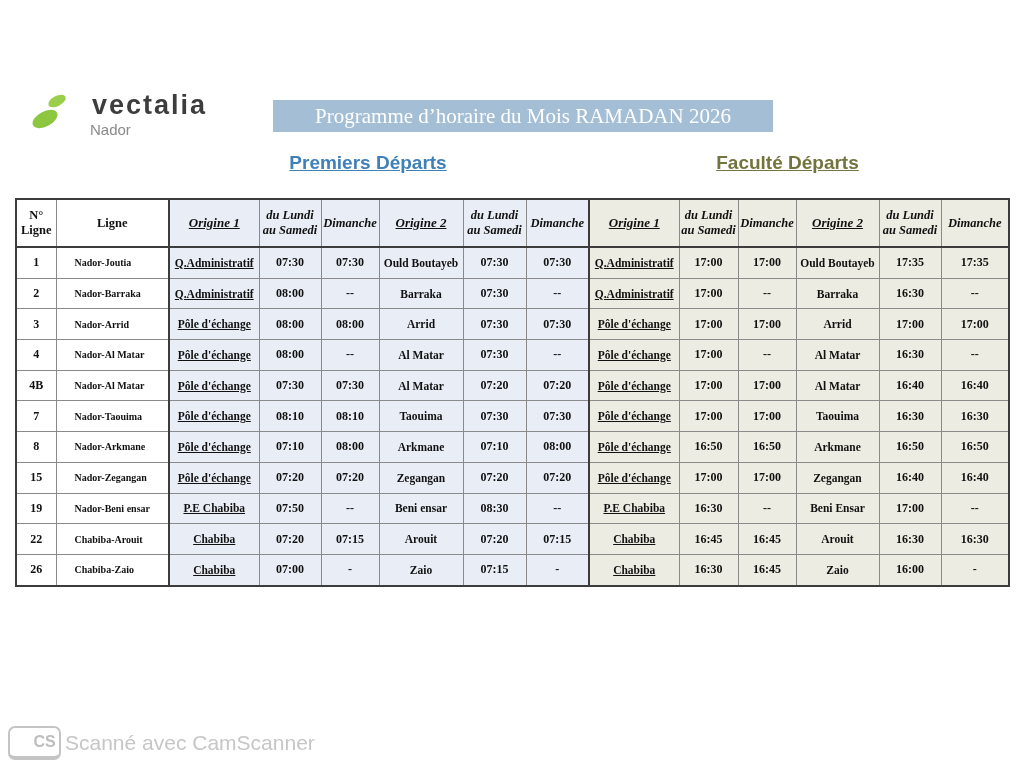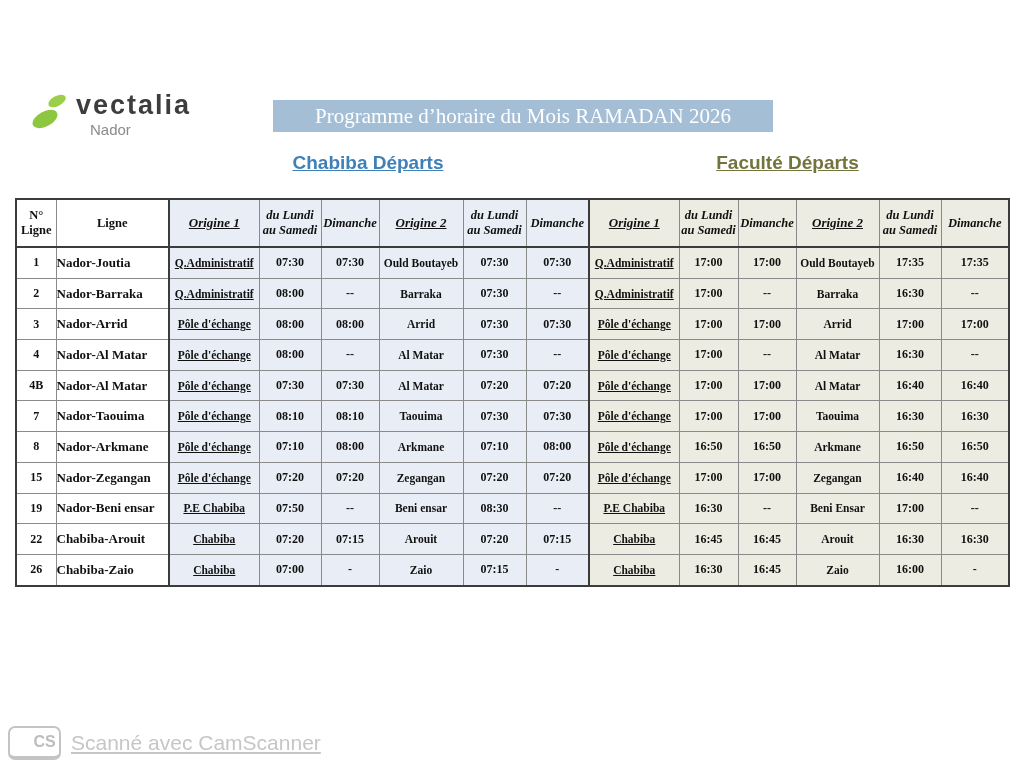--- a/index.html
+++ b/index.html
@@ -17,21 +17,21 @@
   body{
     width:1024px;height:764px;position:relative;background:#ffffff;
     font-family:"Liberation Serif", serif;overflow:hidden;
   }
   
   .logo{position:absolute;left:30px;top:90px;display:flex;align-items:flex-start;}
   .logo-icon{width:42px;height:44px;}
   .logo-textblock{margin-left:4px;}
   .logo-brand{
     font-family:"Liberation Sans", sans-serif;font-weight:bold;
-    font-size:27px;color:#3d3d3d;letter-spacing:2px;line-height:30px;
+    font-size:27px;color:#3d3d3d;letter-spacing:2px;line-height:30px;margin-left:16px;
   }
   .logo-sub{
     font-family:"Liberation Sans", sans-serif;font-size:15px;color:#8a8a8a;
     margin-top:1px;margin-left:14px;
   }
   
   .banner{
     position:absolute;left:273px;top:100px;width:500px;height:32px;
     background:var(--banner-bg);color:#ffffff;display:flex;align-items:center;justify-content:center;
     font-size:21px;font-weight:normal;
@@ -56,55 +56,55 @@
     padding:0 1px;color:#111;overflow:hidden;
   }
   thead th{height:46px;font-size:12.5px;border-bottom:2px solid var(--border-dark);}
   tbody td{height:29.7px;font-size:12px;}
   th.h-italic{font-style:italic;}
   th.h-origine{font-style:italic;text-decoration:underline;font-size:13px;}
   .c-white{background:#ffffff;}
   .c-pd{background:var(--pd-bg);}
   .c-dd{background:var(--dd-bg);}
   .sep{border-left:2px solid var(--border-dark);text-decoration:underline;}
-  td.col-ligne{text-align:left;padding-left:0;font-size:13px;}
+  td.col-ligne{text-align:left;padding-left:18px;font-size:10px;}
   td.origin{font-size:11.5px;}
   
   .footer{position:absolute;left:8px;top:726px;display:flex;align-items:center;}
   .cs-badge{
     width:29px;height:28px;border:2.5px solid #c4c4c4;border-radius:7px;
     border-bottom-width:4px;display:flex;align-items:center;justify-content:center;
     font-family:"Liberation Sans", sans-serif;font-weight:bold;font-size:16px;color:#bdbdbd;
     background:#fff;
     padding-left:20px;
   }
   .footer-text{
-    margin-left:10px;font-family:"Liberation Sans", sans-serif;
-    font-size:21px;color:var(--footer-gray);text-decoration:underline;
+    margin-left:4px;font-family:"Liberation Sans", sans-serif;
+    font-size:21px;color:var(--footer-gray);
   }
 </style>
 </head>
 <body>
 
 <div class="logo">
   <svg class="logo-icon" viewBox="0 0 42 44">
     <ellipse cx="15" cy="29" rx="13.5" ry="7.5" transform="rotate(-28 15 29)" fill="#8dc63f"></ellipse>
     <ellipse cx="27" cy="11" rx="9.5" ry="5" transform="rotate(-28 27 11)" fill="#9bce4a"></ellipse>
   </svg>
   <div class="logo-textblock">
     <div class="logo-brand">vectalia</div>
     <div class="logo-sub">Nador</div>
   </div>
 </div>
 
 <div class="banner">
   <span>Programme d’horaire du Mois RAMADAN 2026</span>
 </div>
 
-<div class="section-heading premiers">Chabiba Départs</div>
+<div class="section-heading premiers">Premiers Départs</div>
 <div class="section-heading derniers">Faculté Départs</div>
 
 <div class="tablewrap">
 <table>
   <colgroup>
     <col style="width:40px">
         <col style="width:113px">
     <col style="width:90px">
         <col style="width:62px">
         <col style="width:58px">

